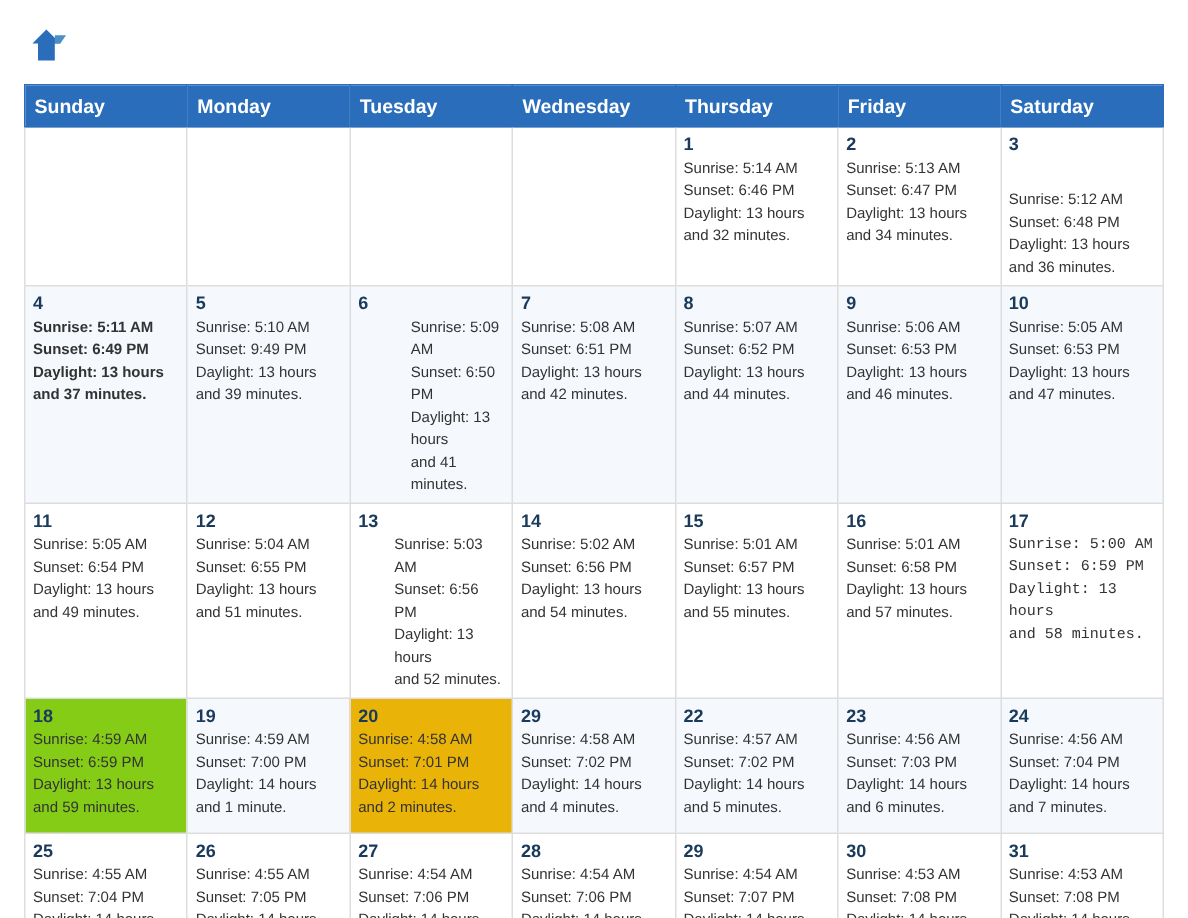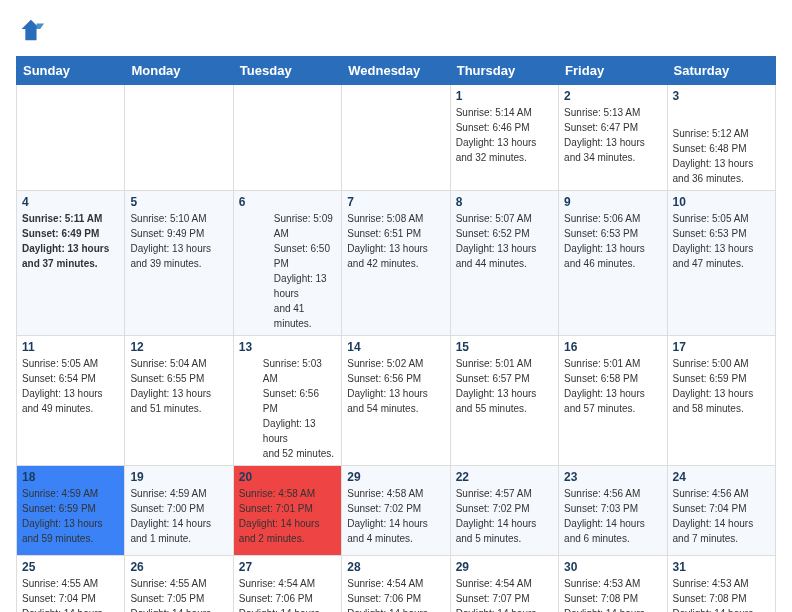--- a/index.html
+++ b/index.html
@@ -239,42 +239,42 @@
         </td>
         <td>
           <span class="day-num">16</span>
           <div class="day-detail" style="white-space: pre-line;">Sunrise: 5:01 AM
 Sunset: 6:58 PM
 Daylight: 13 hours
 and 57 minutes.</div>
         </td>
         <td>
           <span class="day-num">17</span>
-          <div class="day-detail" style="white-space: pre-line;">Sunrise: 5:00 AM
+          <div class="day-detail" style="white-space: pre-line; font-family: Liberation Mono, monospace;">Sunrise: 5:00 AM
 Sunset: 6:59 PM
 Daylight: 13 hours
 and 58 minutes.</div>
         </td>
       </tr>
       <tr>
-        <td style="background: #3b82f6;">
+        <td style="background: #84cc16;">
           <span class="day-num">18</span>
           <div class="day-detail" style="white-space: pre-line;">Sunrise: 4:59 AM
 Sunset: 6:59 PM
 Daylight: 13 hours
 and 59 minutes.</div>
         </td>
         <td style="background: rgb(245, 248, 252);">
           <span class="day-num">19</span>
           <div class="day-detail" style="white-space: pre-line;">Sunrise: 4:59 AM
 Sunset: 7:00 PM
 Daylight: 14 hours
 and 1 minute.</div>
         </td>
-        <td style="background: #ef4444;">
+        <td style="background: #eab308;">
           <span class="day-num">20</span>
           <div class="day-detail" style="white-space: pre-line;">Sunrise: 4:58 AM
 Sunset: 7:01 PM
 Daylight: 14 hours
 and 2 minutes.</div>
         </td>
         <td style="background: rgb(245, 248, 252);">
           <span class="day-num">29</span>
           <div class="day-detail" style="white-space: pre-line;">Sunrise: 4:58 AM
 Sunset: 7:02 PM

